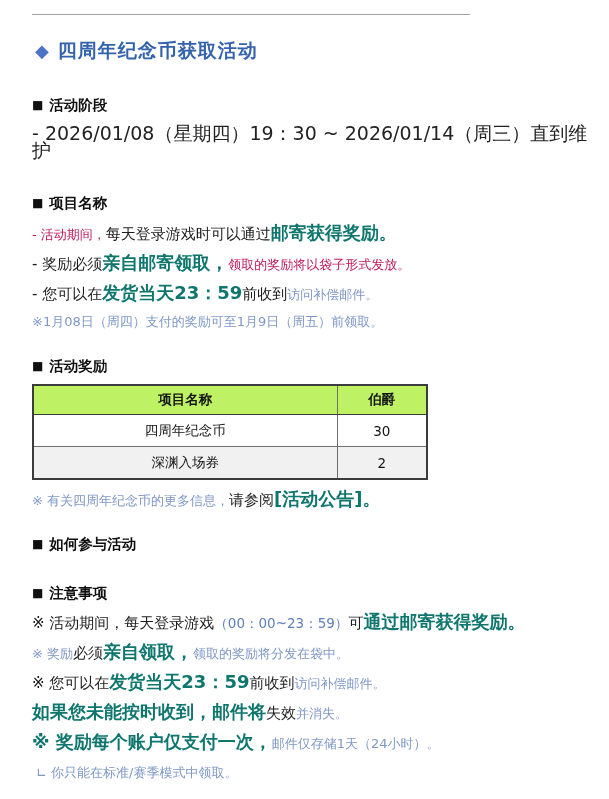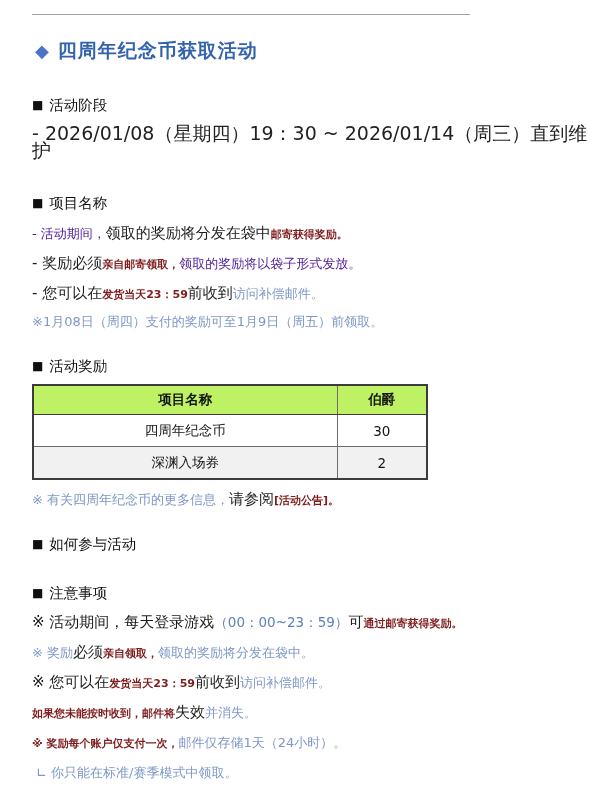--- a/index.html
+++ b/index.html
@@ -11,21 +11,21 @@
   .content { padding-left:32px; padding-right:20px; }
 
   .top-divider { margin-top:14px; width:438px; height:1px; background:#a3a3a3; }
 
   .page-title {
     margin:24px 0 0 3px; font-size:19px; font-weight:bold; color:#3463ae;
     letter-spacing:1px; line-height:23px;
   }
   .title-diamond { color:#4d73c6; margin-right:8px; font-size:18px; }
 
-  .sec-header { font-size:14.5px; font-weight:normal; color:#101010; line-height:15px; }
+  .sec-header { font-size:14.5px; font-weight:bold; color:#101010; line-height:15px; }
   .sec-bullet { font-size:12px; margin-right:6px; position:relative; top:-1px; }
 
   #sec-stage .sec-header   { margin-top:36px; }
   .date-line { margin-top:11px; font-size:19px; color:#222; line-height:17px; }
 
   #sec-details .sec-header { margin-top:37px; margin-bottom:10px; }
   .para { margin:0 0 7px 0; line-height:21px; }
   .note-para { margin:0; line-height:18px; }
 
   #sec-rewards .sec-header { margin-top:28px; }
@@ -41,22 +41,22 @@
   table.rewards td { height:31px; background:#ffffff; }
   table.rewards tr.alt td { background:#f1f1f1; }
   .col-value { width:90px; }
   .table-note { margin-top:9px; line-height:19px; }
 
   #sec-how .sec-header   { margin-top:27px; margin-bottom:26px; }
   #sec-notes .sec-header { margin-top:33px; margin-bottom:9px; }
 
   
   .t-big { font-size:15px;   color:#1c1c1c; }              
-  .t-sm  { font-size:13px;   color:#4c1d95; }              
-  .t-bb  { font-size:11px; color:#7f1d1d; font-weight:bold;margin-top:41px; } 
+  .t-sm  { font-size:13px;   color:#be185d; }              
+  .t-bb  { font-size:18px; color:#0f766e; font-weight:bold;margin-top:41px; } 
   .t-br  { font-size:13.5px; color:#5e80bd; }              
   .t-lb  { font-size:13px;   color:#7e97c6; }              
 
   .indent { padding-left:4px; }
   a.pseudo-link { text-decoration:none; cursor:pointer; }
 </style>
 </head>
 <body>
 
 <div class="content">
@@ -72,21 +72,21 @@
       <span class="sec-bullet">■</span><span>活动阶段</span>
     </div>
     <div class="date-line">- 2026/01/08（星期四）19：30 ~ 2026/01/14（周三）直到维护</div>
   </div>
 
   <div id="sec-details">
     <div class="sec-header">
       <span class="sec-bullet">■</span><span>项目名称</span>
     </div>
     <div class="para">
-      <span class="t-sm">- 活动期间，</span><span class="t-big">领取的奖励将分发在袋中</span><span class="t-bb">邮寄获得奖励。</span>
+      <span class="t-sm">- 活动期间，</span><span class="t-big">每天登录游戏时可以通过</span><span class="t-bb">邮寄获得奖励。</span>
     </div>
     <div class="para">
       <span class="t-big">- 奖励必须</span><span class="t-bb">亲自邮寄领取，</span><span class="t-sm">领取的奖励将以袋子形式发放。</span>
     </div>
     <div class="para">
       <span class="t-big">- 您可以在</span><span class="t-bb">发货当天23：59</span><span class="t-big">前收到</span><span class="t-lb">访问补偿邮件。</span>
     </div>
     <div class="note-para">
       <span class="t-lb">※1月08日（周四）支付的奖励可至1月9日（周五）前领取。</span>
     </div>

